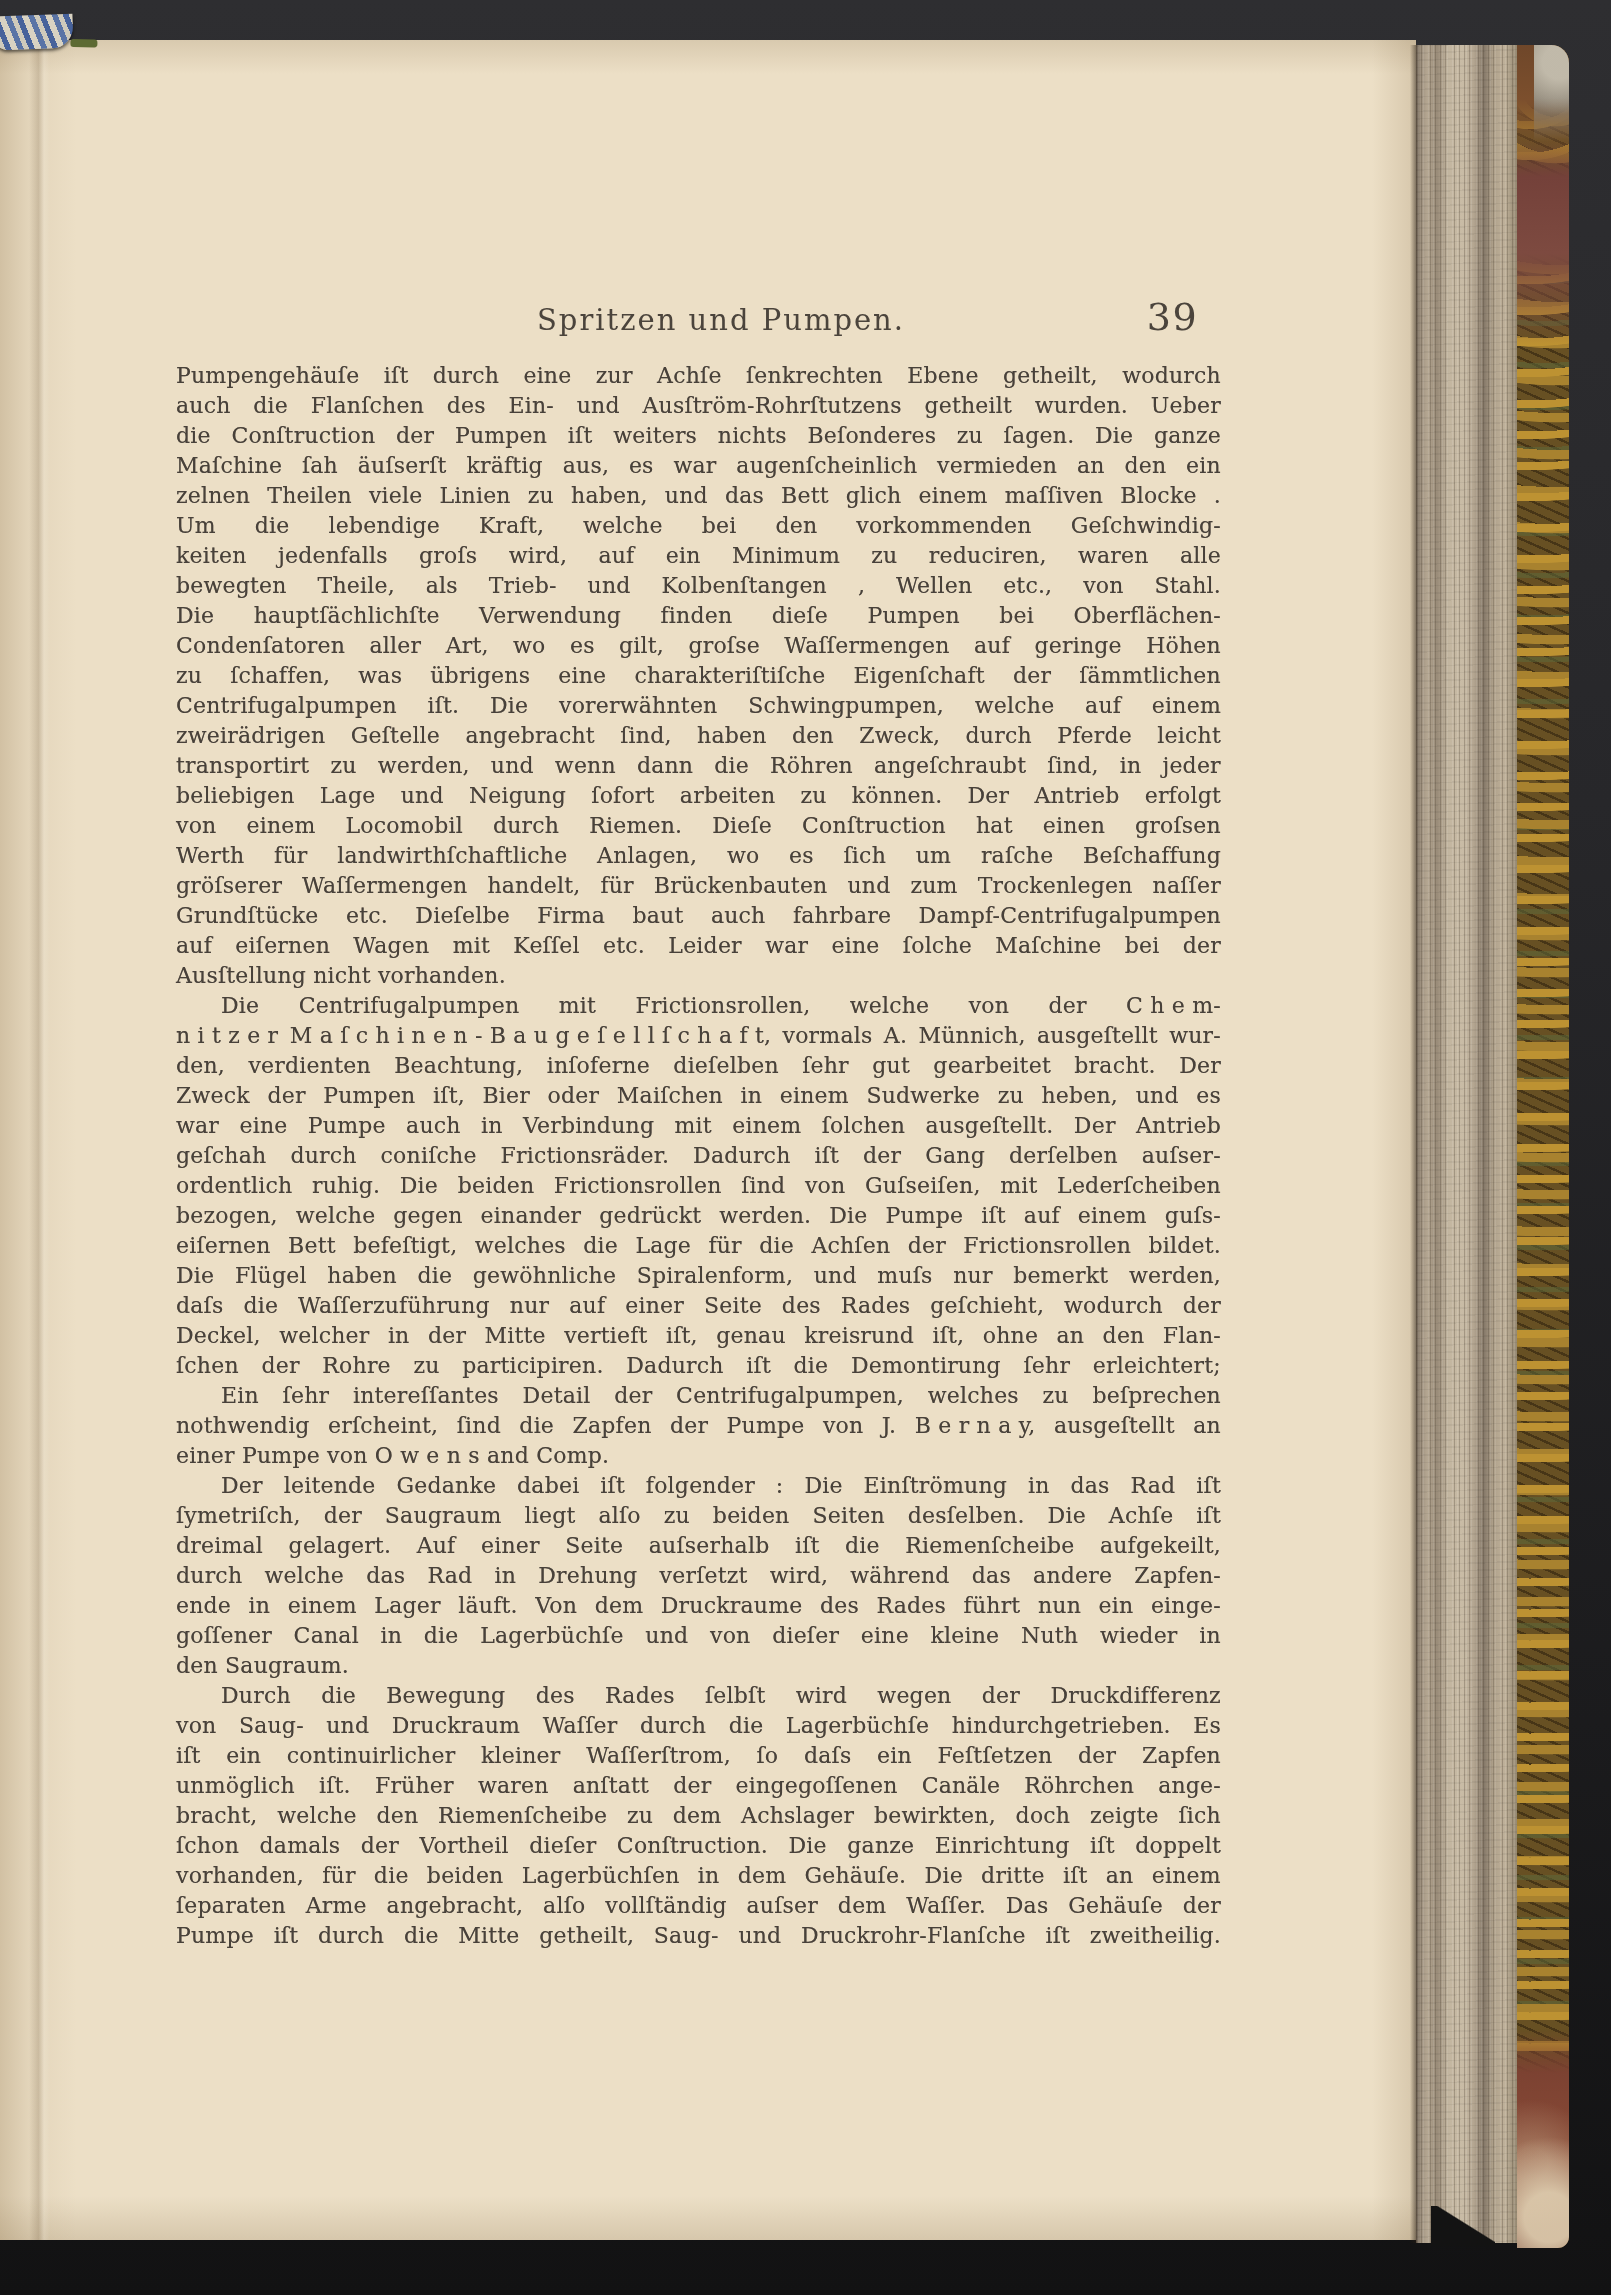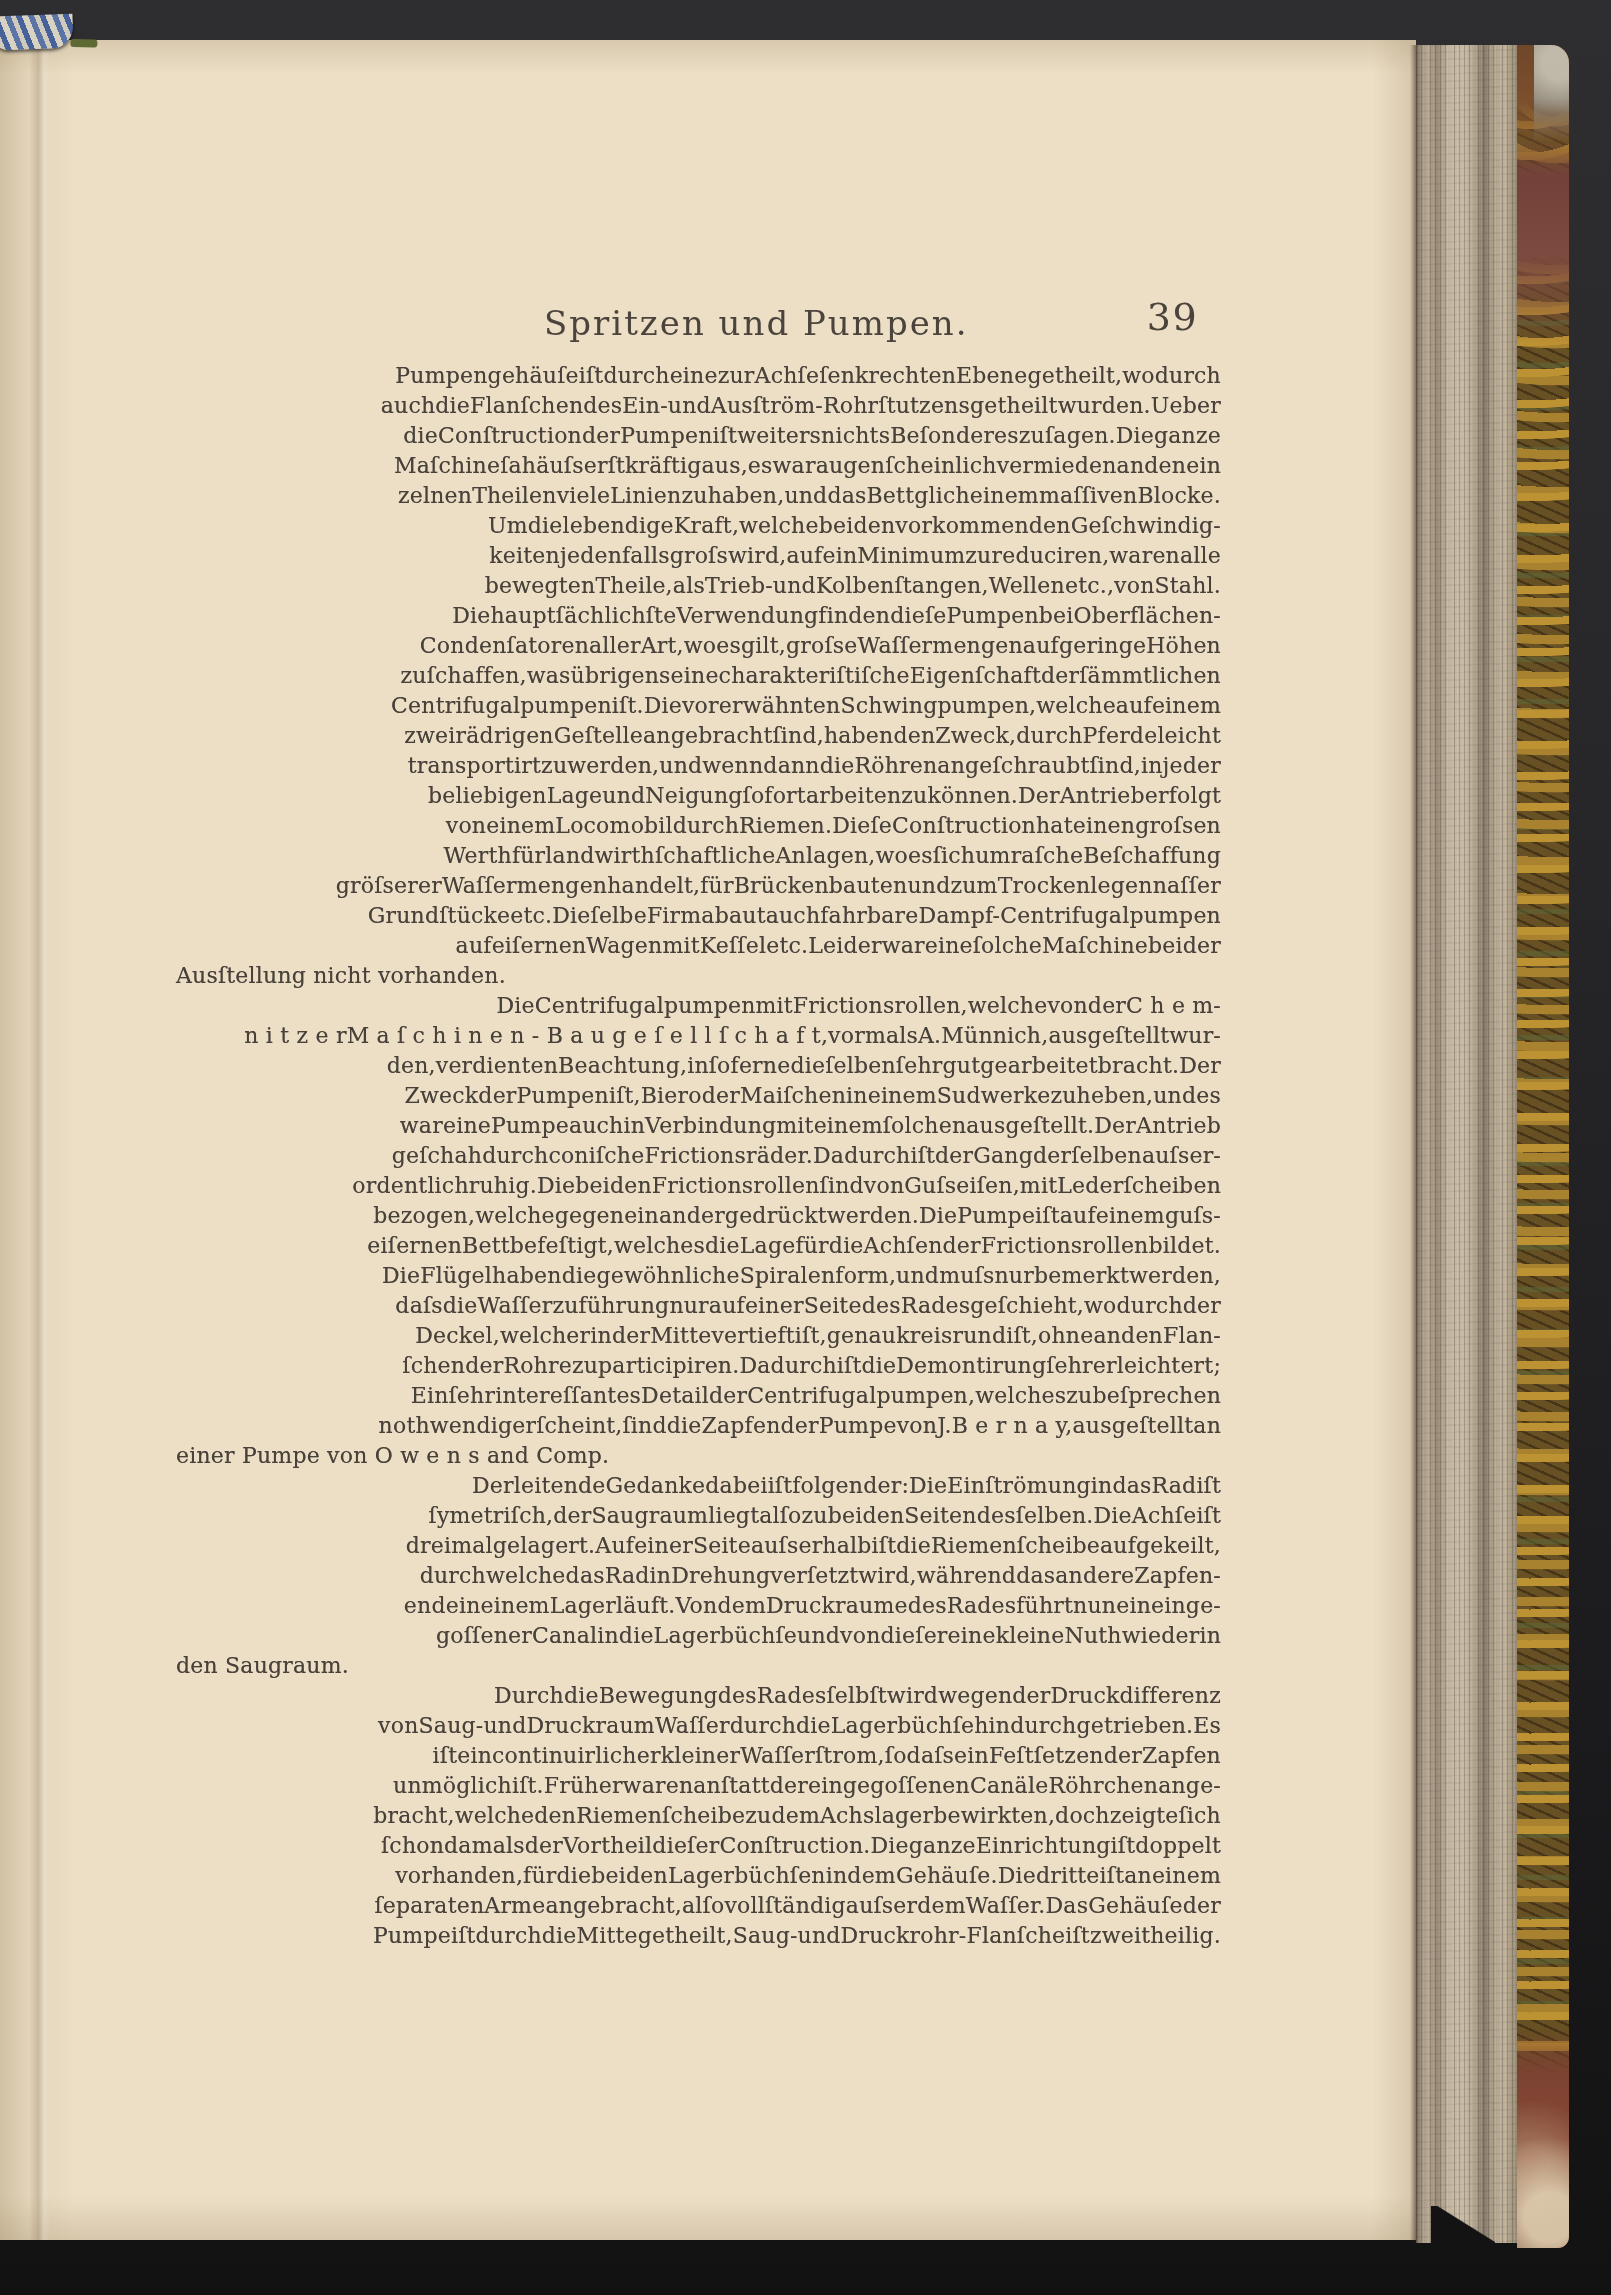--- a/index.html
+++ b/index.html
@@ -17,29 +17,29 @@
       linear-gradient(180deg, rgba(128,104,68,.18) 0px, rgba(0,0,0,0) 34px),
       linear-gradient(0deg, rgba(128,104,68,.20) 0px, rgba(0,0,0,0) 44px),
       #ecdfc6;
   }
   .page-crease{
     position:absolute;left:29px;top:0;bottom:0;width:21px;
     background:linear-gradient(90deg, rgba(0,0,0,0) 0%, rgba(110,88,58,.22) 45%, rgba(255,255,255,.13) 72%, rgba(0,0,0,0) 100%);
   }
   
   .running-head{position:absolute;left:176px;top:255px;width:1045px;height:42px;color:#4b443c;}
-  .head-title{position:absolute;left:361px;top:8px;font-size:34px;letter-spacing:2px;margin-left:7px;}
+  .head-title{position:absolute;left:361px;top:8px;font-size:29px;letter-spacing:2px;}
   .page-num{position:absolute;right:22.6px;top:0;font-size:38px;letter-spacing:1.6px;}
   
   .text-block{
     position:absolute;left:176px;top:321px;width:1045px;
     color:#48413a;font-size:22px;letter-spacing:0.2px;line-height:30px;
     text-shadow:0 0 0.4px rgba(72,65,58,.55);
   }
-  .line{display:flex;justify-content:flex-end;height:30px;white-space:nowrap;}
+  .line{display:flex;justify-content:space-between;height:30px;white-space:nowrap;}
   .line.last{display:block;}
   .line.indent{padding-left:45px;}
   
   .edges{
     position:absolute;left:1416px;top:45px;width:102px;height:2198px;
     background:
       repeating-linear-gradient(178deg, rgba(0,0,0,.05) 0 1.6px, rgba(0,0,0,0) 1.6px 7.3px),
       repeating-linear-gradient(90deg, rgba(72,60,46,.28) 0 0.8px, rgba(0,0,0,0) 0.8px 2.4px, rgba(255,255,255,.10) 2.4px 3.2px, rgba(0,0,0,0) 3.2px 4.8px),
       linear-gradient(90deg,#8e8171 0px,#b5a792 11.3px,#998b78 21px,#c2b59f 32px,#c9bca6 47px,#b3a590 58px,#867969 68px,#afa18b 77px,#bfb19a 89px,#92856e 102px);
   }

